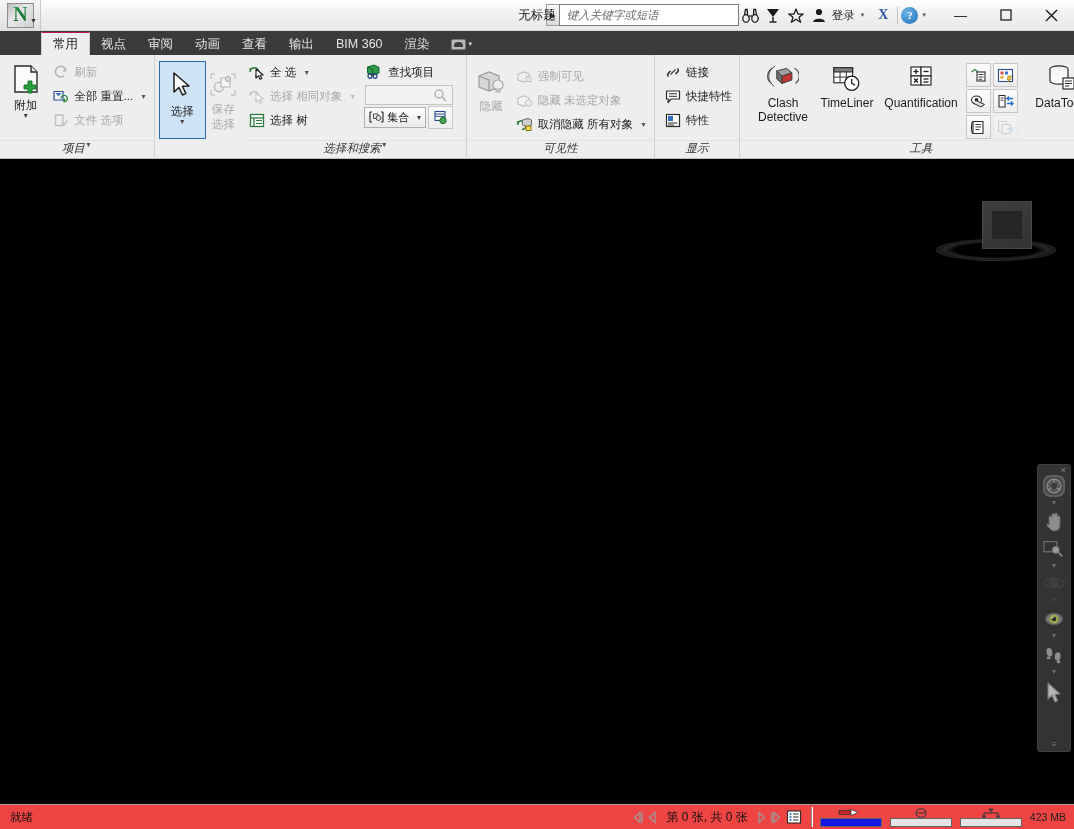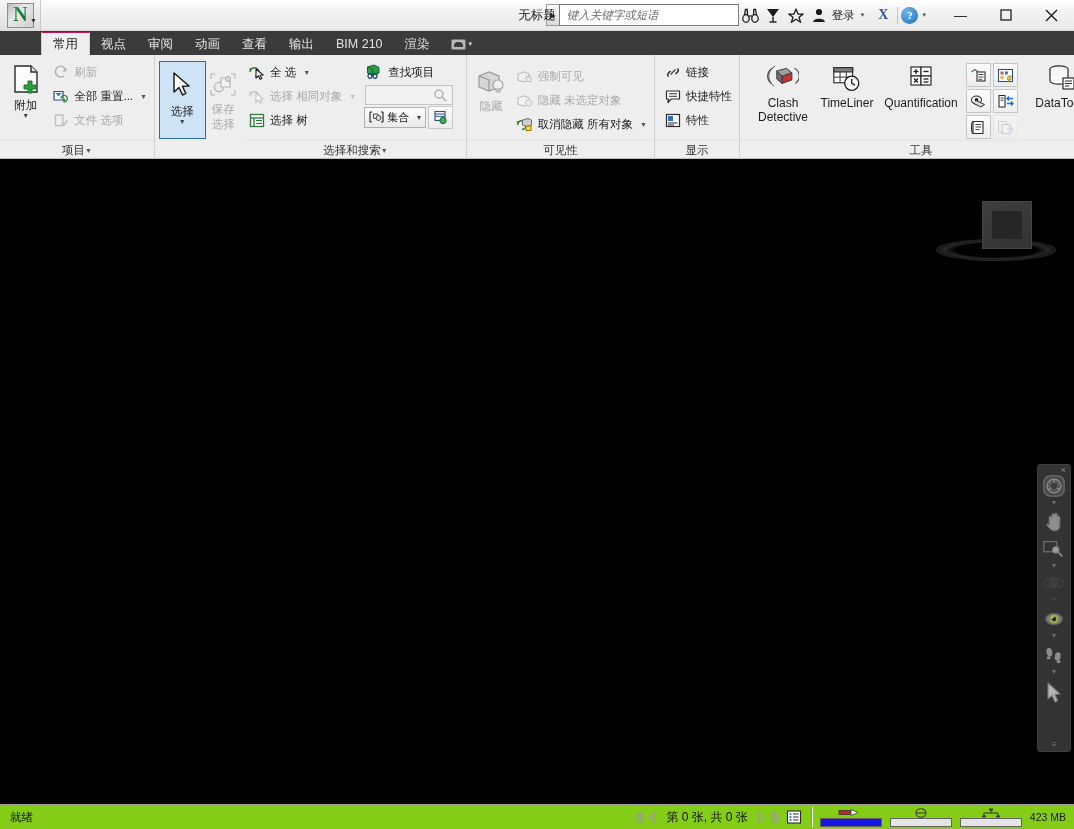--- a/index.html
+++ b/index.html
@@ -143,24 +143,25 @@
   }
   .panel {
     height: 104px;
     display:flex; flex-direction: column;
     border-right: 1px solid #d2d2d2;
     position: relative;
   }
   .panel-body { flex: 1; display:flex; align-items:flex-start; padding: 4px 4px 0 4px; }
   .panel-title {
     height: 19px; flex: 0 0 19px;
-    display:flex;align-items:center;justify-content:center;
+    display:flex;justify-content:center;
     font-size: 11.5px; color:#333;
     gap: 0;
     border-top: 1px solid #e3e3e3;
+    font-style: italic;
   }
   .panel-title .pcar { font-size:7px; color:#555; }
 
   .bigbtn {
     width: 54px; display:flex; flex-direction:column; align-items:center;
     padding-top: 3px; cursor:default;
   }
   .bigbtn .lbl { font-size:11.5px; color:#1c1c1c; margin-top:2px; text-align:center; line-height:13px;}
   .bigbtn .dcar { font-size:7px; color:#444; line-height:8px; }
   .bigbtn.sel {
@@ -233,21 +234,21 @@
     display:flex; flex-direction:column; align-items:center;
   }
   .navbar .nclose{ align-self:flex-end; color:#8a8a8a; font-size:9px; margin:1px 4px 0 0; line-height:8px;}
   .nav-item { width:34px; display:flex; flex-direction:column; align-items:center; }
   .nav-item .nc { font-size:7px; color:#6b6b6b; line-height:7px; margin-top:1px; }
   .navbar .ngrip { margin-top:auto; color:#7d7d7d; font-size:8px; line-height:7px; margin-bottom:3px; letter-spacing:0; }
 
   
   .statusbar {
     height: 25px; flex: 0 0 25px;
-    background: #84cc16;
+    background: #ef4444;
     display:flex; align-items:center;
     border-top: 1px solid #9a9a9a;
     font-size: 11.5px; color:#111;
   }
   .status-text { padding-left: 10px; }
   .status-right { margin-left:auto; display:flex; align-items:center; padding-right:8px; gap:0px;}
   .navbtn { width:15px; height:18px; display:flex; align-items:center; justify-content:center; color:#9b9b9b; }
   .pagetext { font-size:12px; color:#111; padding: 0 6px; white-space:nowrap;}
   .sheetbtn { width:20px;height:18px;display:flex;align-items:center;justify-content:center;}
   .vsep { width:2px; height:20px; background:#fff; border-left:1px solid #8f8f8f; margin: 0 7px; }
@@ -335,21 +336,21 @@
     </div>
   </div>
 
   <div class="tabstrip">
     <div class="tab active">常用</div>
     <div class="tab">视点</div>
     <div class="tab">审阅</div>
     <div class="tab">动画</div>
     <div class="tab">查看</div>
     <div class="tab">输出</div>
-    <div class="tab">BIM 210</div>
+    <div class="tab">BIM 360</div>
     <div class="tab">渲染</div>
     <div class="tab-extra">
       <div class="cloudbox">
           <div class="cl-glyph"></div>
         </div>
       <div class="cr">▾</div>
     </div>
   </div>
 
   <div class="ribbon">

